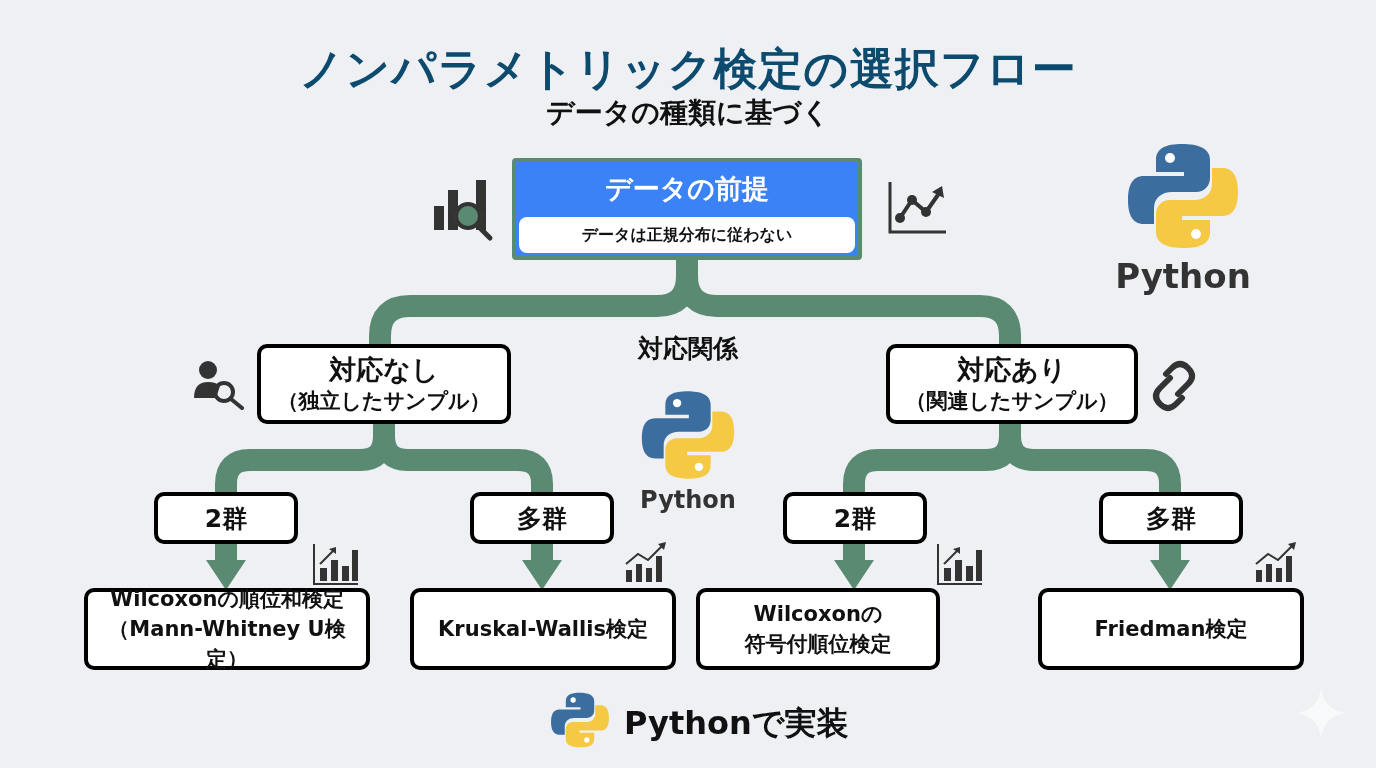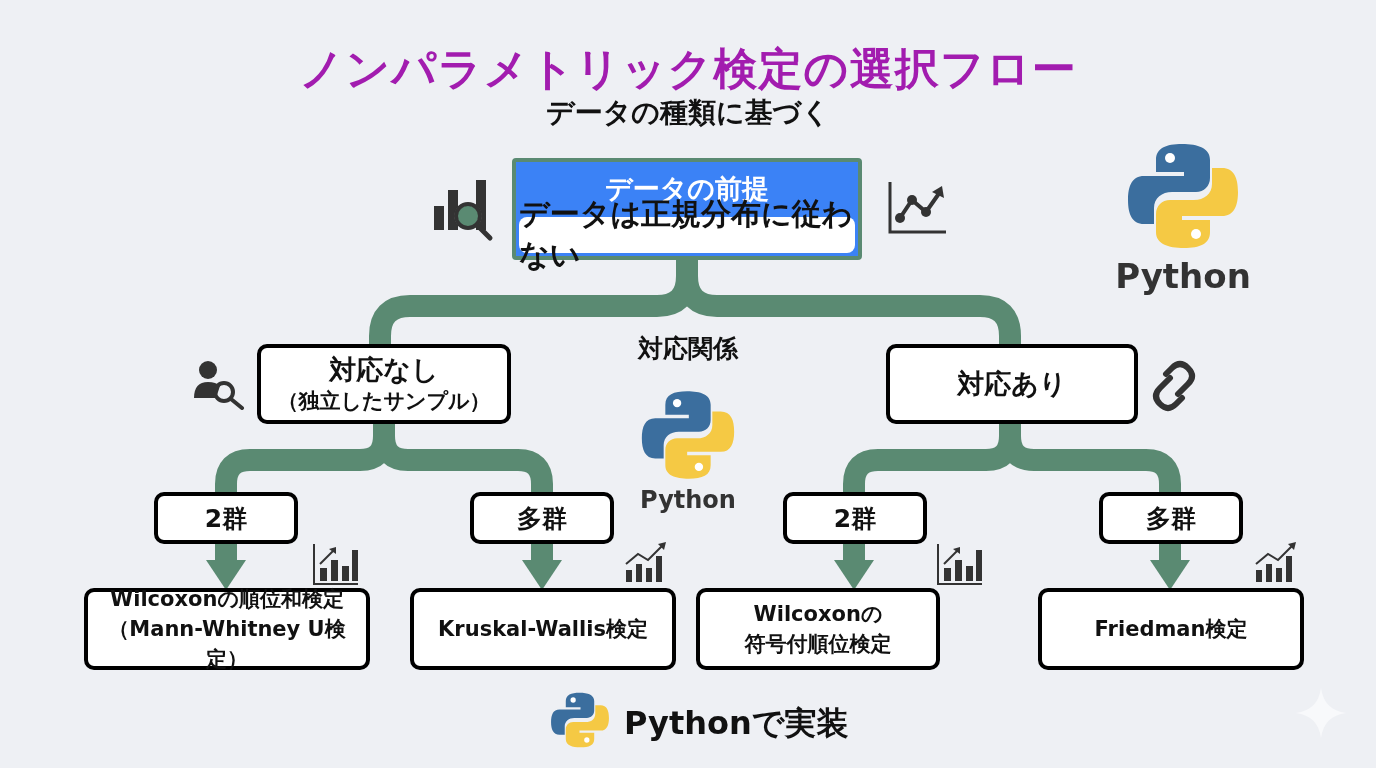--- a/index.html
+++ b/index.html
@@ -5,21 +5,21 @@
   html, body { margin: 0; padding: 0; }
   body {
     width: 1376px; height: 768px; overflow: hidden; position: relative;
     background: #eef0f4;
     font-family: "DejaVu Sans", "Liberation Sans", sans-serif;
     color: #111;
   }
   .abs { position: absolute; }
   .title {
     left: 0; width: 1376px; top: 40px; text-align: center;
-    font-size: 44px; font-weight: bold; letter-spacing: 1px; color: #a21caf;
+    font-size: 44px; font-weight: bold; letter-spacing: 1px; color: #0c4a6e;
   }
   .subtitle {
     left: 0; width: 1376px; top: 94px; text-align: center;
     font-size: 28px; font-weight: bold; color: #111;
   }
   svg.connectors { position: absolute; left: 0; top: 0; }
   .box {
     position: absolute; background: #fff; border: 4px solid #000000;
     border-radius: 10px; box-sizing: border-box;
     display: flex; flex-direction: column; align-items: center; justify-content: center;
@@ -32,21 +32,21 @@
   }
   .premise-head {
     position: absolute; left: 0; top: 0; width: 100%; height: 54px;
     color: #fff; font-size: 27px; font-weight: bold;
     display: flex; align-items: center; justify-content: center;
   }
   .premise-body {
     position: absolute; left: 3px; right: 3px; top: 55px; bottom: 3px;
     background: #fff; border-radius: 8px;
     display: flex; align-items: center; justify-content: center;
-    font-size: 30px; font-weight: bold; color: #111;
+    font-size: 16px; font-weight: bold; color: #111;
   }
   .branch-main { font-size: 27px; line-height: 34px; }
   .branch-sub { font-size: 21px; line-height: 28px; }
   .group { font-size: 25px; }
   .result { font-size: 21px; line-height: 30px; }
   .label-mid { font-size: 25px; font-weight: bold; }
   .py-text { font-weight: bold; color: #333; }
   .icon { position: absolute; }
 </style>
 </head>
@@ -123,20 +123,21 @@
 </div>
 <svg class="icon" style="left:192px;top:358px" width="54" height="52">
   <circle cx="16" cy="12" r="9" fill="#333"></circle>
   <path d="M2 40 Q2 24 16 24 Q24 24 28 28 L24 40 Z" fill="#333"></path>
   <circle cx="32" cy="34" r="9" fill="none" stroke="#333" stroke-width="4"></circle>
   <line x1="39" y1="41" x2="50" y2="50" stroke="#333" stroke-width="4" stroke-linecap="round"></line>
 </svg>
 
 <div class="box" style="left:886px;top:344px;width:252px;height:80px">
   <div class="branch-main">対応あり</div>
+  <div class="branch-sub">（関連したサンプル）</div>
 </div>
 <svg class="icon" style="left:1146px;top:358px" width="56" height="56">
   <g fill="none" stroke="#333" stroke-width="6" stroke-linecap="round">
     <path d="M24 20 L14 30 Q6 38 14 46 Q22 54 30 46 L36 40"></path>
     <path d="M32 36 L42 26 Q50 18 42 10 Q34 2 26 10 L20 16"></path>
   </g>
 </svg>
 
 <div class="box group" style="left:154px;top:492px;width:144px;height:52px">
     <span>2群</span>

